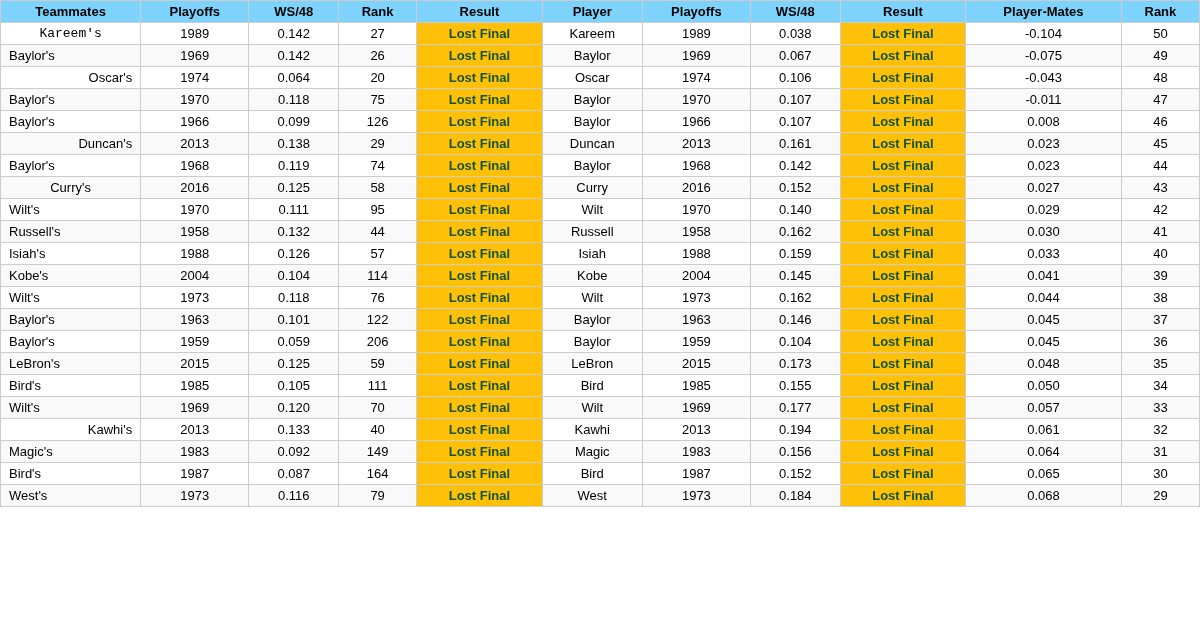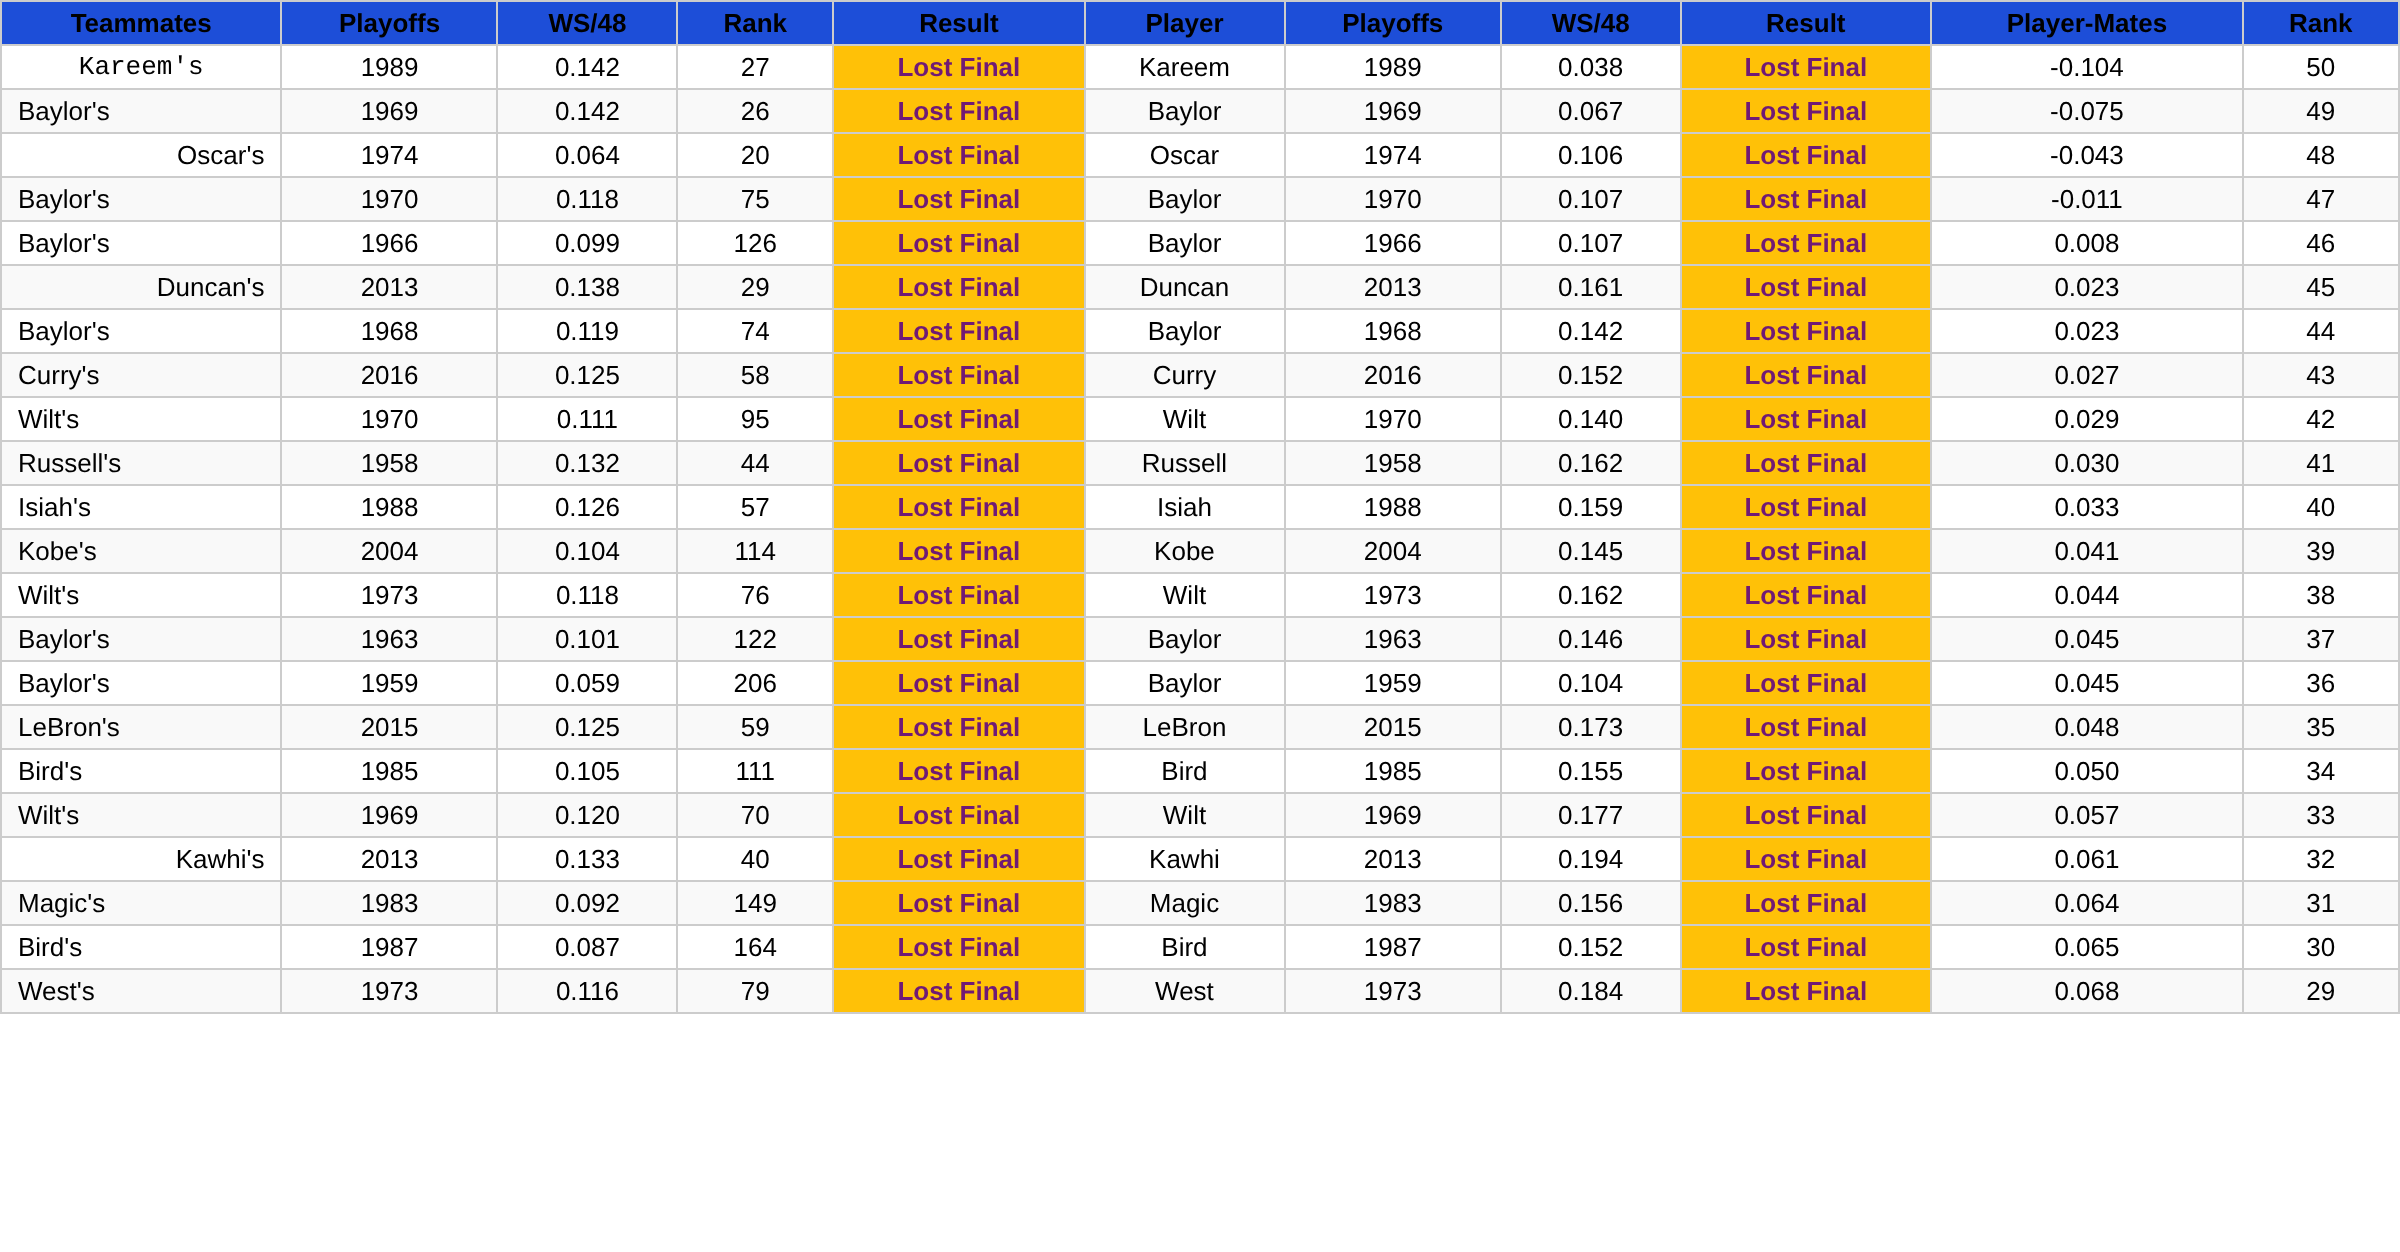--- a/index.html
+++ b/index.html
@@ -13,27 +13,27 @@
       border-collapse: collapse;
       width: 100%;
     }
     th, td {
       border: 1px solid #ccc;
       padding: 3px 8px;
       text-align: center;
       white-space: nowrap;
     }
     th {
-      background: #1d4ed8;
+      background: #7dd3fc;
       font-weight: bold;
       margin-left: 42px;
     }
     td.result-cell {
       background: #FFC107;
-      color: #701a75;
+      color: #14532d;
       font-weight: bold;
     }
     tr:nth-child(odd) td:not(.result-cell) {
       background: #fff;
     }
     tr:nth-child(even) td:not(.result-cell) {
       background: #f9f9f9;
     }
     .teammates-col { text-align: left; }
   </style>
@@ -142,21 +142,21 @@
         <td>74</td>
         <td class="result-cell">Lost Final</td>
         <td>Baylor</td>
         <td>1968</td>
         <td>0.142</td>
         <td class="result-cell">Lost Final</td>
         <td>0.023</td>
         <td>44</td>
       </tr>
       <tr>
-        <td class="teammates-col" style="text-align: left;">Curry's</td>
+        <td class="teammates-col" style="text-align: center;">Curry's</td>
         <td>2016</td>
         <td>0.125</td>
         <td>58</td>
         <td class="result-cell">Lost Final</td>
         <td>Curry</td>
         <td>2016</td>
         <td>0.152</td>
         <td class="result-cell">Lost Final</td>
         <td>0.027</td>
         <td>43</td>

